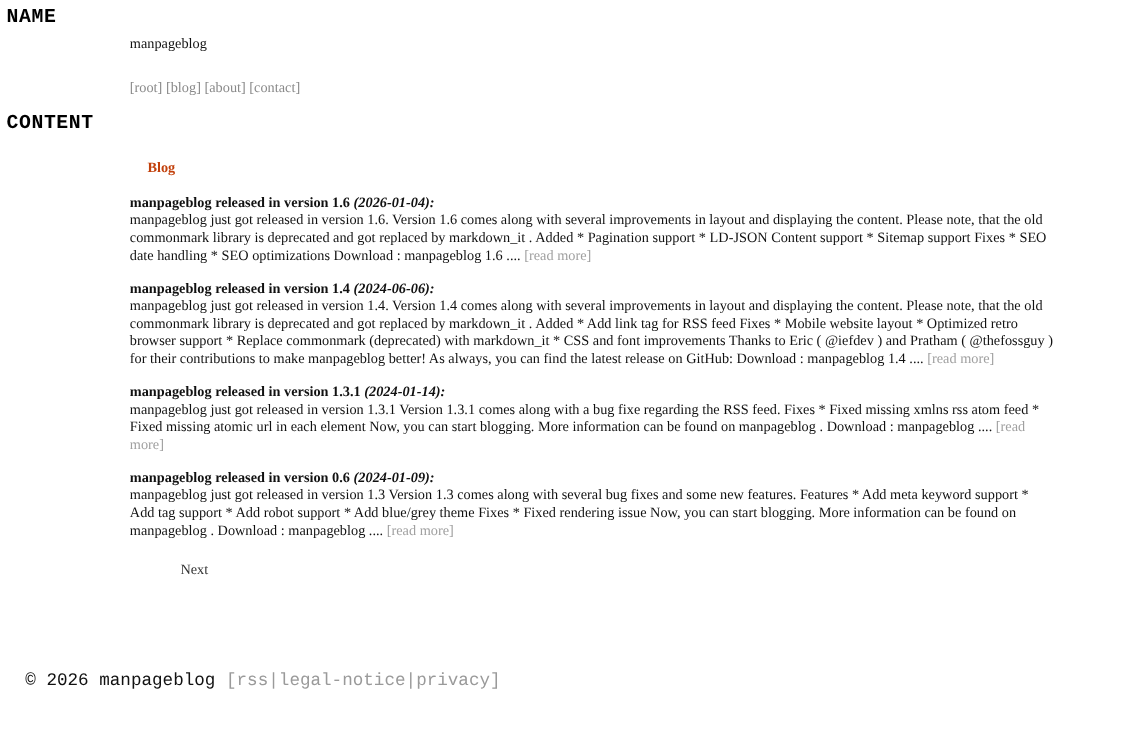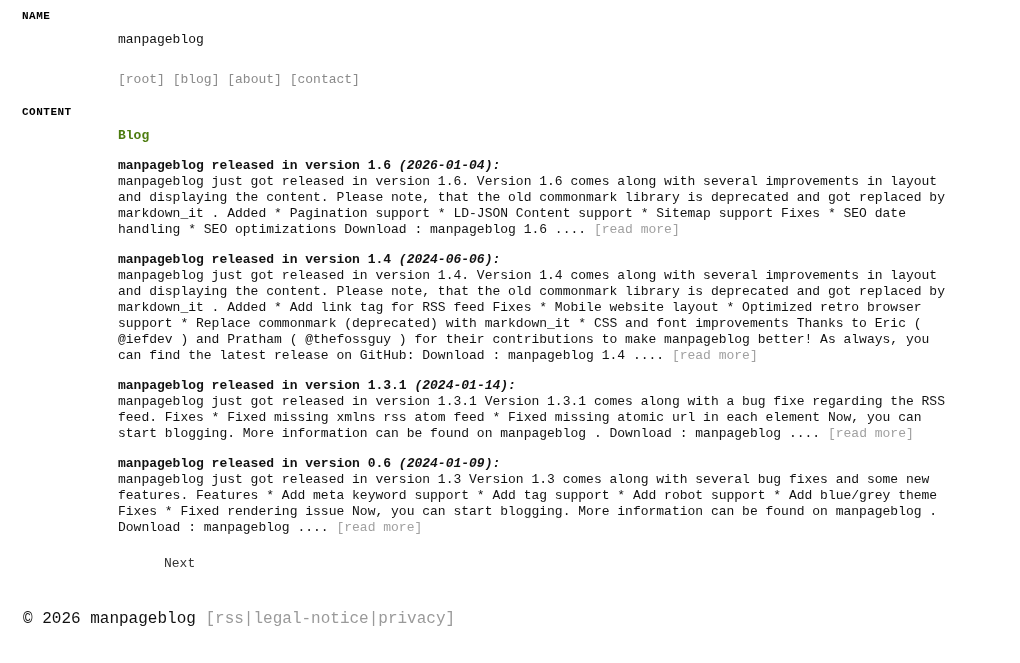--- a/index.html
+++ b/index.html
@@ -21,51 +21,52 @@
   .page {
     padding: 8px 0 0 0;
   }
   .section {
     position: relative;
     margin-bottom: 0;
   }
   .section-title {
     font-family: "Liberation Mono", "DejaVu Sans Mono", monospace;
     font-weight: bold;
-    font-size: 11px;
+    font-size: 18px;
     letter-spacing: 0.5px;
     color: #000000;
-    padding-left: 22px;
+    padding-left: 6px;
     margin: 0;
   }
   .section-body {
     padding-left: 118px;
     padding-right: 60px;
+    font-family: Liberation Serif, serif;
   }
   .gap-8 { height: 8px; }
   .gap-16 { height: 16px; }
 
   .name-text {
     color: #111111;
   }
 
   .options-row {
     color: #999999;
     white-space: nowrap;
   }
   .opt-link {
     color: #8a8a8a;
     text-decoration: none;
     cursor: pointer;
   }
 
   .blog-heading {
     font-weight: bold;
-    color: #4d7c0f;
-    margin: 0;
+    color: #c2410c;
+    margin: 16px;
     padding: 0;
   }
 
   .post {
     margin-top: 14px;
   }
   .post-title {
     margin: 0;
     padding: 0;
     font-weight: bold;

